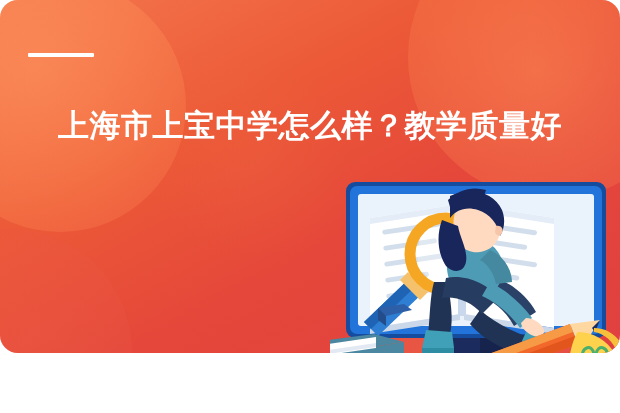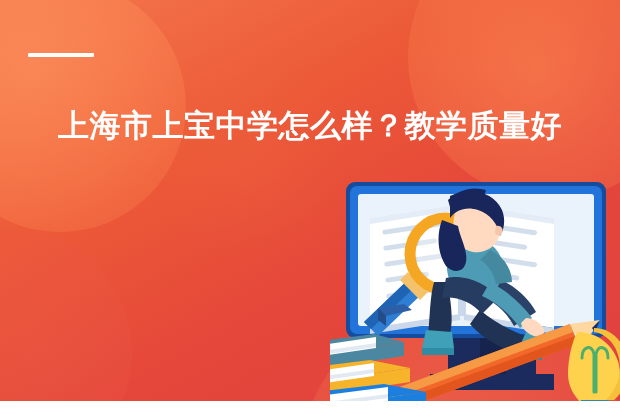--- a/index.html
+++ b/index.html
@@ -7,23 +7,24 @@
     padding: 0;
     background: #ffffff;
   }
   body {
     font-family: "DejaVu Sans", "Liberation Sans", sans-serif;
   }
 
   #banner {
     position: relative;
     width: 620px;
-    height: 401px;
+    height: 353px;
     overflow: hidden;
     background: linear-gradient(152deg, #F4784D 0%, #EC5A37 34%, #E5473A 62%, #E04040 100%);
+    border-radius: 18px;
   }
 
   
   .bg-circle {
     position: absolute;
     border-radius: 50%;
     pointer-events: none;
   }
   #circle-topleft {
     left: -66px;

